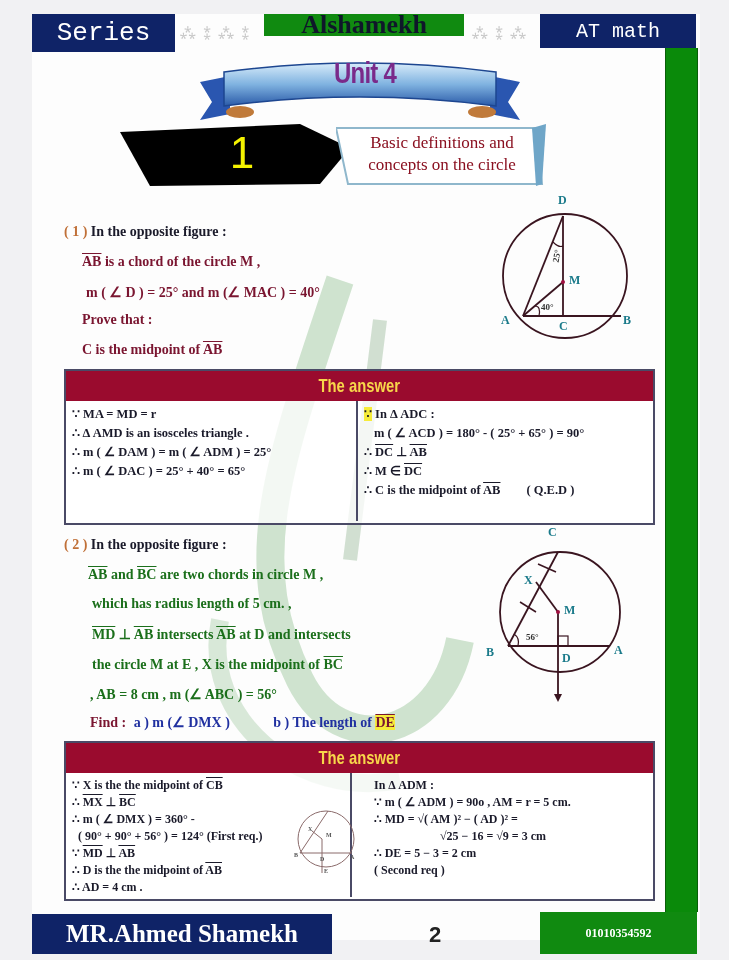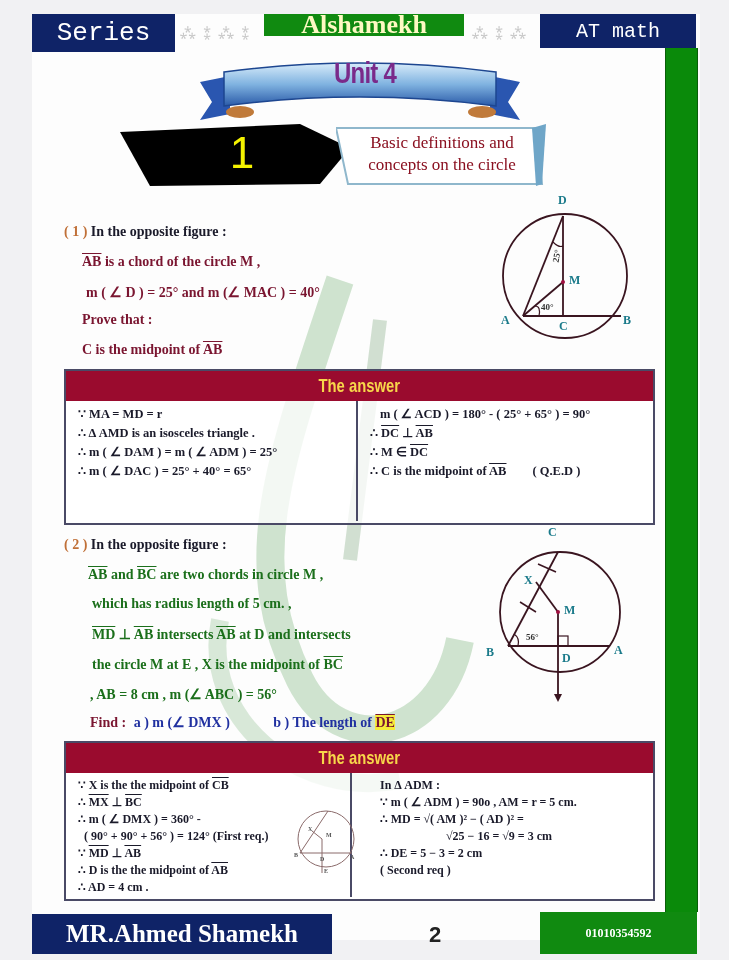--- a/index.html
+++ b/index.html
@@ -1,21 +1,21 @@
 <!DOCTYPE html>
 <html><head>
 <meta charset="utf-8">
 <style>
   html,body{margin:0;padding:0;}
   body{width:729px;height:960px;background:#f1f1f3;position:relative;overflow:hidden;font-family:"Liberation Serif",serif;}
   .page{position:absolute;left:32px;top:14px;width:668px;height:926px;background:#fdfdfd;}
   .green-bar{position:absolute;left:665px;top:48px;width:31px;height:864px;background:#0a8a0a;border-left:1px solid #0a5d0a;border-right:1px solid #0a5d0a;}
   .hdr{position:absolute;color:#fff;display:flex;align-items:center;justify-content:center;}
   .hdr-series{left:32px;top:14px;width:143px;height:38px;background:#0f2367;font-family:"Liberation Mono",monospace;font-size:26px;}
-  .hdr-alsh{left:264px;top:14px;width:200px;height:22px;background:#108a10;font-family:"Liberation Serif",serif;font-weight:bold;font-size:26px;color:#fef9c3;}
+  .hdr-alsh{left:264px;top:14px;width:200px;height:22px;background:#108a10;font-family:"Liberation Serif",serif;font-weight:bold;font-size:26px;color:#0f172a;}
   .hdr-at{left:540px;top:14px;width:156px;height:34px;background:#0f2367;font-family:"Liberation Mono",monospace;font-size:20px;}
   .deco{position:absolute;top:22px;height:22px;font-size:14px;color:#c8c8c8;letter-spacing:2px;}
   
   .ribbon{position:absolute;left:200px;top:58px;width:320px;height:64px;}
   .unit{position:absolute;left:290px;top:56px;width:150px;text-align:center;font-family:"Liberation Sans",sans-serif;font-weight:bold;font-size:30px;color:#7a2a8a;letter-spacing:-1px;transform:scaleX(0.8);}
   .lesson-num-box{position:absolute;left:120px;top:124px;width:230px;height:62px;}
   .lesson-num{position:absolute;left:222px;top:128px;width:40px;font-family:"Liberation Sans",sans-serif;font-size:44px;color:#f4f200;text-align:center;}
   .lesson-title{position:absolute;left:342px;top:132px;width:200px;font-family:Liberation Serif, serif;font-size:17px;line-height:22px;color:#8a1020;text-align:center;}
   
   .q{position:absolute;font-weight:bold;font-size:14px;color:#1a1a2a;}
@@ -23,21 +23,21 @@
   .green{color:#1b6f1b;}
   .maroon{color:#7a1530;}
   .blue{color:#2030a0;}
   .ov{text-decoration:overline;}
   .hl{background:#f6ec3a;}
   
   .ans{position:absolute;left:64px;width:587px;border:2px solid #4a4a66;background:rgba(255,255,255,0.75);}
   .ans-h{height:30px;background:#9a0b2e;display:flex;align-items:center;justify-content:center;font-family:"Liberation Sans",sans-serif;font-weight:bold;font-size:19px;color:#f7d64a;transform-origin:center;}
   .ans-h span{display:inline-block;transform:scaleX(0.78);}
   .ans-body{position:relative;display:flex;}
-  .col{box-sizing:border-box;padding:4px 12px;font-weight:bold;font-size:12.5px;line-height:19px;color:#1a1a2a;}
+  .col{box-sizing:border-box;padding:4px 6px;font-weight:bold;font-size:12.5px;line-height:19px;color:#1a1a2a;}
   .col-l{width:292px;border-right:2px solid #4a4a66;}
   .col-r{width:291px;}
   .ans2 .col{font-size:12px;line-height:17px;}
   .footer-name{position:absolute;left:32px;top:914px;width:300px;height:40px;background:#0f2367;color:#fff;font-weight:bold;font-size:25px;display:flex;align-items:center;justify-content:center;}
   .footer-page{position:absolute;left:420px;top:922px;width:30px;font-family:"Liberation Sans",sans-serif;font-weight:bold;font-size:22px;color:#222;text-align:center;}
   .footer-phone{position:absolute;left:540px;top:912px;width:157px;height:42px;background:#108a10;color:#fff;font-weight:bold;font-size:12px;display:flex;align-items:center;justify-content:center;}
   svg text{font-family:"Liberation Serif",serif;font-weight:bold;}
   .watermark{position:absolute;left:180px;top:260px;width:320px;height:560px;opacity:0.22;}
 </style>
 </head>
@@ -124,20 +124,21 @@
       <span>The answer</span>
     </div>
   <div class="ans-body" style="height:120px;">
     <div class="col col-l">
       <div>∵ MA = MD = r</div>
       <div>∴ Δ AMD is an isosceles triangle .</div>
       <div>∴ m ( ∠ DAM ) = m ( ∠ ADM ) = 25°</div>
       <div>∴ m ( ∠ DAC ) = 25° + 40° = 65°</div>
     </div>
     <div class="col col-r">
+      <div><span class="hl">∵</span><span> In Δ ADC :</span></div>
       <div style="padding-left:10px;">m ( ∠ ACD ) = 180° - ( 25° + 65° ) = 90°</div>
       <div><span>∴ </span><span class="ov">DC</span><span> ⊥ </span><span class="ov">AB</span></div>
       <div><span>∴ M ∈ </span><span class="ov">DC</span></div>
       <div><span>∴ C is the midpoint of </span><span class="ov">AB</span><span style="margin-left:26px;">( Q.E.D )</span></div>
     </div>
   </div>
 </div>
 
 <div class="q" style="left:64px;top:537px;">
   <span class="qnum">( 2 )</span>

